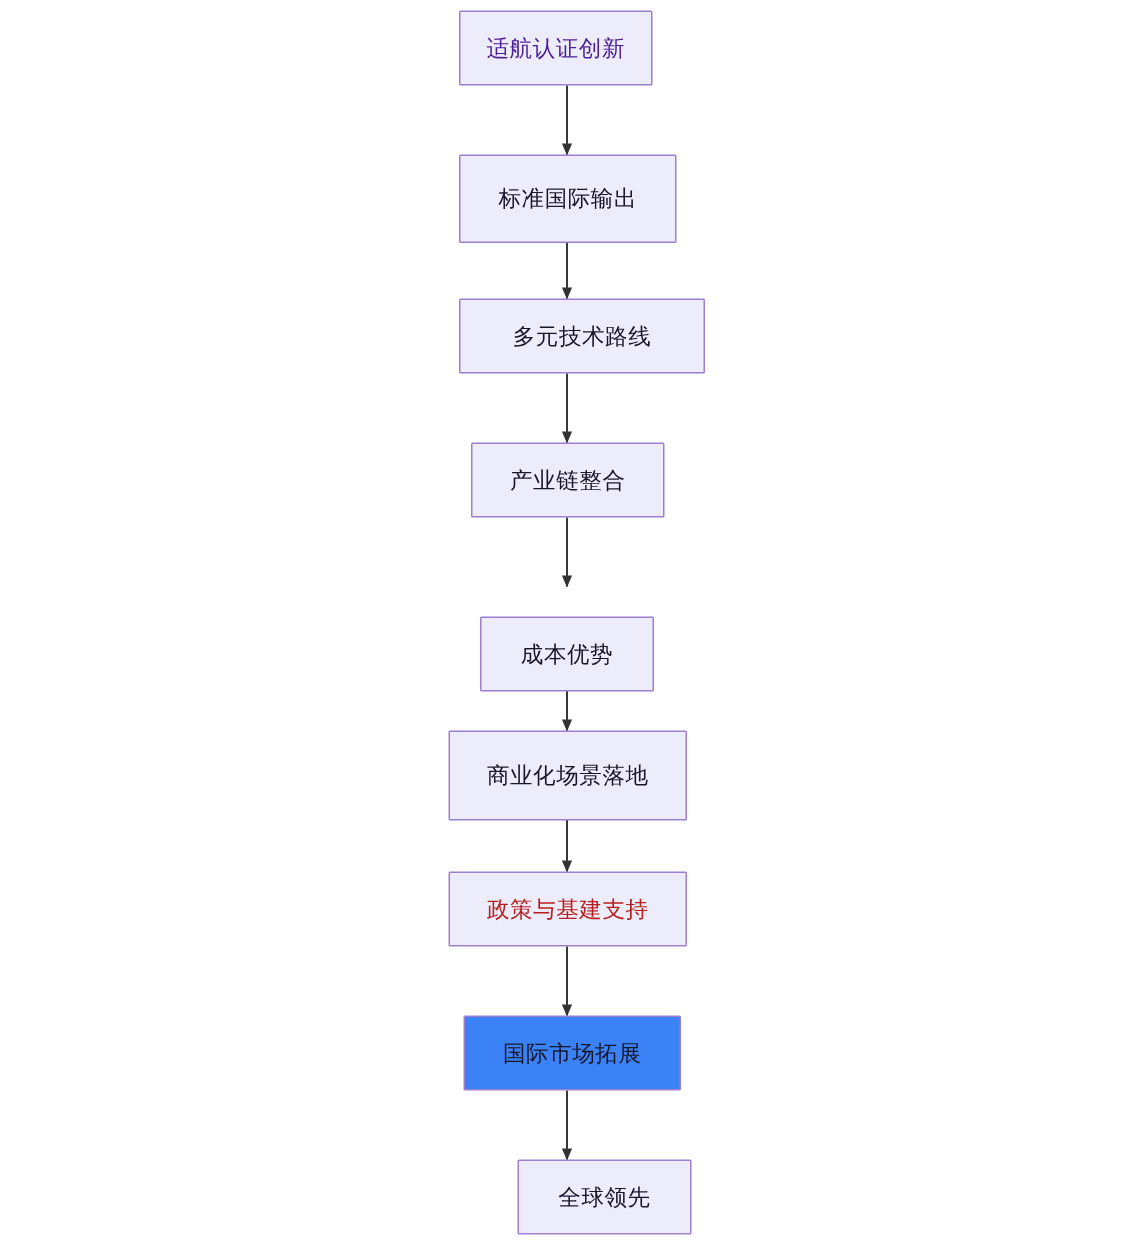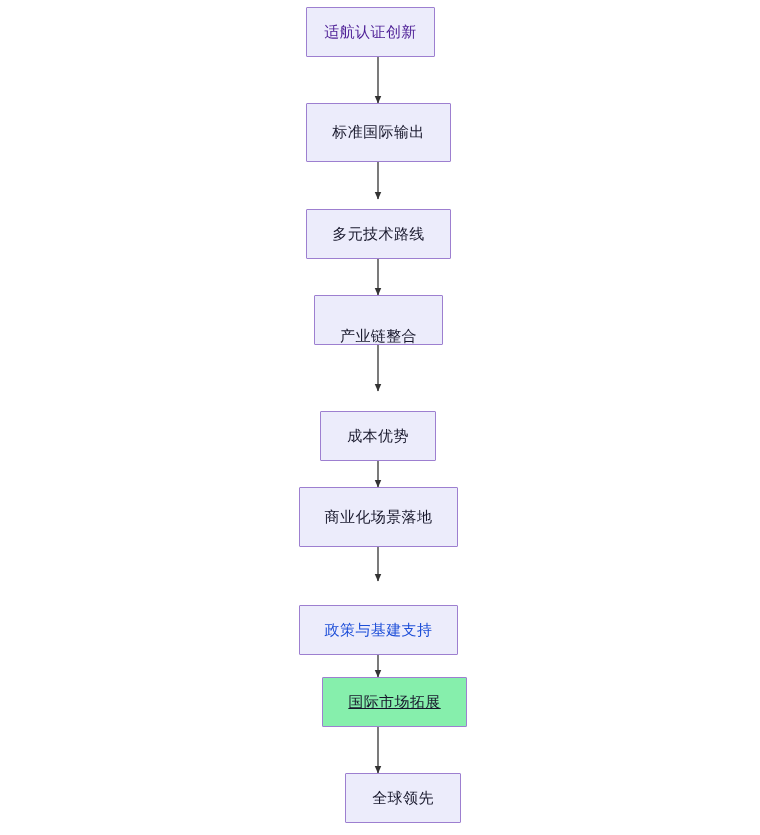--- a/index.html
+++ b/index.html
@@ -69,36 +69,36 @@
       </g>
   </svg>
 
   <div id="nodes-group">
       <div class="node" style="left: 306px; top: 7px; width: 129px; height: 50px; background: rgb(236, 236, 251); border-color: rgb(157, 127, 208); color: #4c1d95;">
         <span class="node-label">适航认证创新</span>
       </div>
       <div class="node" style="left: 306px; top: 103px; width: 145px; height: 59px; background: rgb(236, 236, 251); border-color: rgb(157, 127, 208); color: rgb(23, 23, 43);">
         <span class="node-label">标准国际输出</span>
       </div>
-      <div class="node" style="left: 306px; top: 199px; width: 145px; height: 50px; background: rgb(236, 236, 251); border-color: rgb(157, 127, 208); color: rgb(23, 23, 43); margin-top: 10px;">
+      <div class="node" style="left: 306px; top: 199px; width: 164px; height: 50px; background: rgb(236, 236, 251); border-color: rgb(157, 127, 208); color: rgb(23, 23, 43);">
         <span class="node-label">多元技术路线</span>
       </div>
-      <div class="node" style="left: 314px; top: 295px; width: 129px; height: 50px; background: rgb(236, 236, 251); border-color: rgb(157, 127, 208); color: rgb(23, 23, 43); align-items: flex-end;">
+      <div class="node" style="left: 314px; top: 295px; width: 129px; height: 50px; background: rgb(236, 236, 251); border-color: rgb(157, 127, 208); color: rgb(23, 23, 43);">
         <span class="node-label">产业链整合</span>
       </div>
       <div class="node" style="left: 320px; top: 411px; width: 116px; height: 50px; background: rgb(236, 236, 251); border-color: rgb(157, 127, 208); color: rgb(23, 23, 43);">
         <span class="node-label">成本优势</span>
       </div>
       <div class="node" style="left: 299px; top: 487px; width: 159px; height: 60px; background: rgb(236, 236, 251); border-color: rgb(157, 127, 208); color: rgb(23, 23, 43);">
         <span class="node-label">商业化场景落地</span>
       </div>
-      <div class="node" style="left: 299px; top: 605px; width: 159px; height: 50px; background: rgb(236, 236, 251); border-color: rgb(157, 127, 208); color: #1d4ed8;">
+      <div class="node" style="left: 299px; top: 581px; width: 159px; height: 50px; background: rgb(236, 236, 251); border-color: rgb(157, 127, 208); color: #b91c1c;">
         <span class="node-label">政策与基建支持</span>
       </div>
-      <div class="node" style="left: 322px; top: 677px; width: 145px; height: 50px; background: #86efac; border-color: rgb(157, 127, 208); color: rgb(23, 23, 43); text-decoration: underline;">
+      <div class="node" style="left: 309px; top: 677px; width: 145px; height: 50px; background: #3b82f6; border-color: rgb(157, 127, 208); color: rgb(23, 23, 43);">
         <span class="node-label">国际市场拓展</span>
       </div>
       <div class="node" style="left: 320px; top: 773px; width: 116px; height: 50px; background: rgb(236, 236, 251); border-color: rgb(157, 127, 208); color: rgb(23, 23, 43); margin-left: 25px;">
         <span class="node-label">全球领先</span>
       </div>
     </div>
 
 </div>
 
 </body></html>

